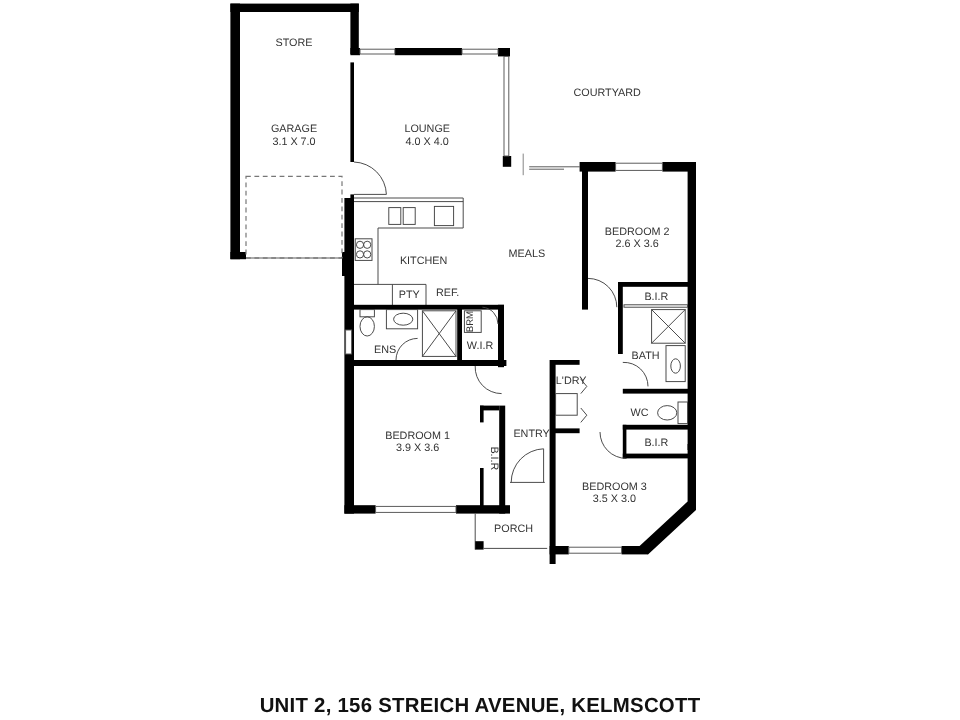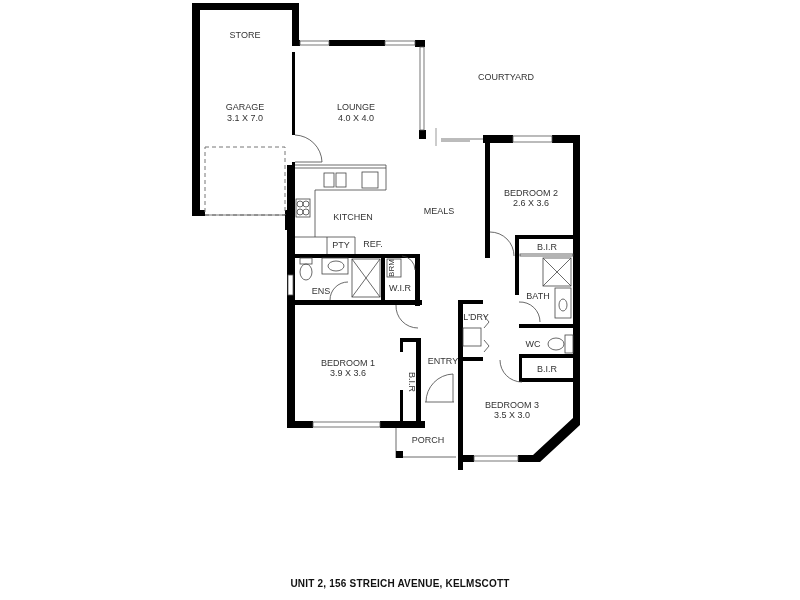--- a/index.html
+++ b/index.html
@@ -1,19 +1,19 @@
 <!DOCTYPE html>
 <html><head>
 <meta charset="utf-8">
 <style>
   html, body { margin: 0; padding: 0; background: #ffffff; }
   body { width: 800px; height: 600px; position: relative; overflow: hidden; font-family: "Liberation Sans", sans-serif; }
   #plan { position: absolute; left: 0; top: 0; width: 800px; height: 600px; }
   .lbl { font-family: "Liberation Sans", sans-serif; font-size: 9px; fill: #333333; text-anchor: middle; }
-  .title { position: absolute; left: 0; top: 578px; width: 800px; text-align: center; font-family: "Liberation Sans", sans-serif; font-weight: bold; font-size: 10px; color: #111111; letter-spacing: 0.2px; }
+  .title { position: absolute; left: 0; top: 578px; width: 800px; text-align: center; font-family: "Liberation Sans", sans-serif; font-weight: bold; font-size: 17px; color: #111111; letter-spacing: 0.2px; }
   .wall { fill: #000000; }
   .fix { stroke: #444; stroke-width: 0.8; fill: none; }
   .win { fill: #ffffff; stroke: #555; stroke-width: 0.8; }
   .dash { stroke: #777; stroke-width: 1; fill: none; stroke-dasharray: 4 3; }
   .door { stroke: #444; stroke-width: 0.8; fill: none; }
 </style>
 </head>
 <body>
 
 <svg id="plan" viewBox="0 0 800 600" xmlns="http://www.w3.org/2000/svg">

